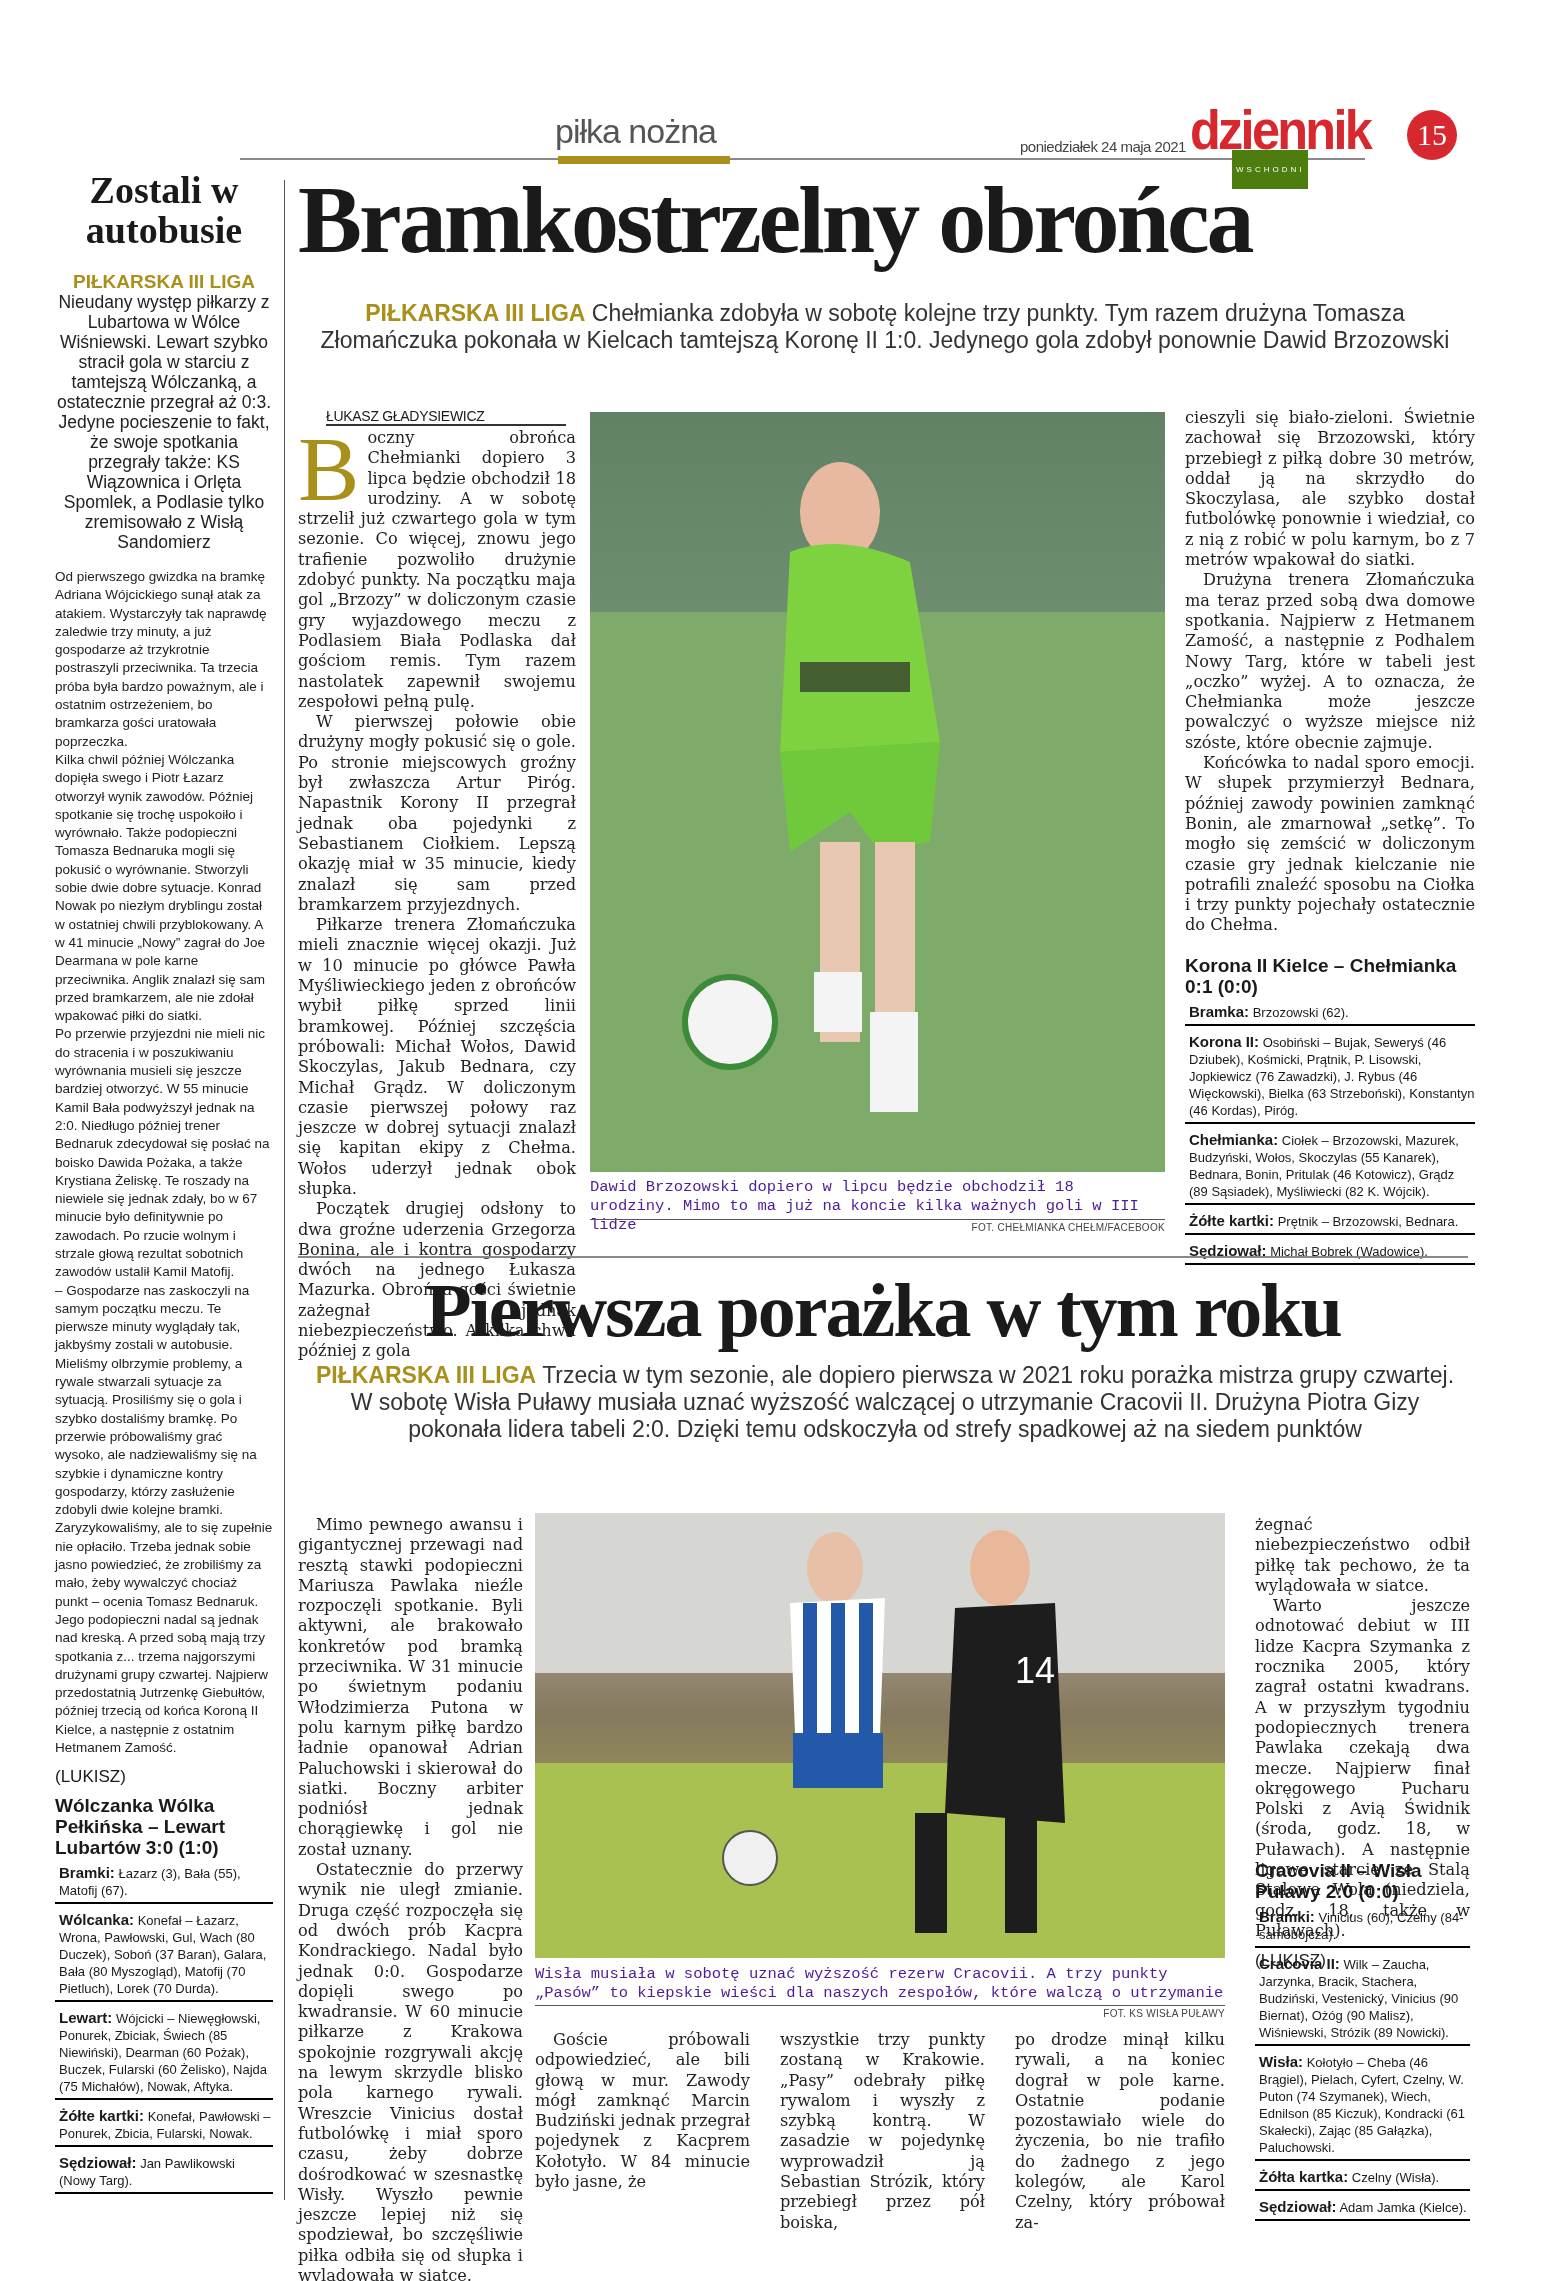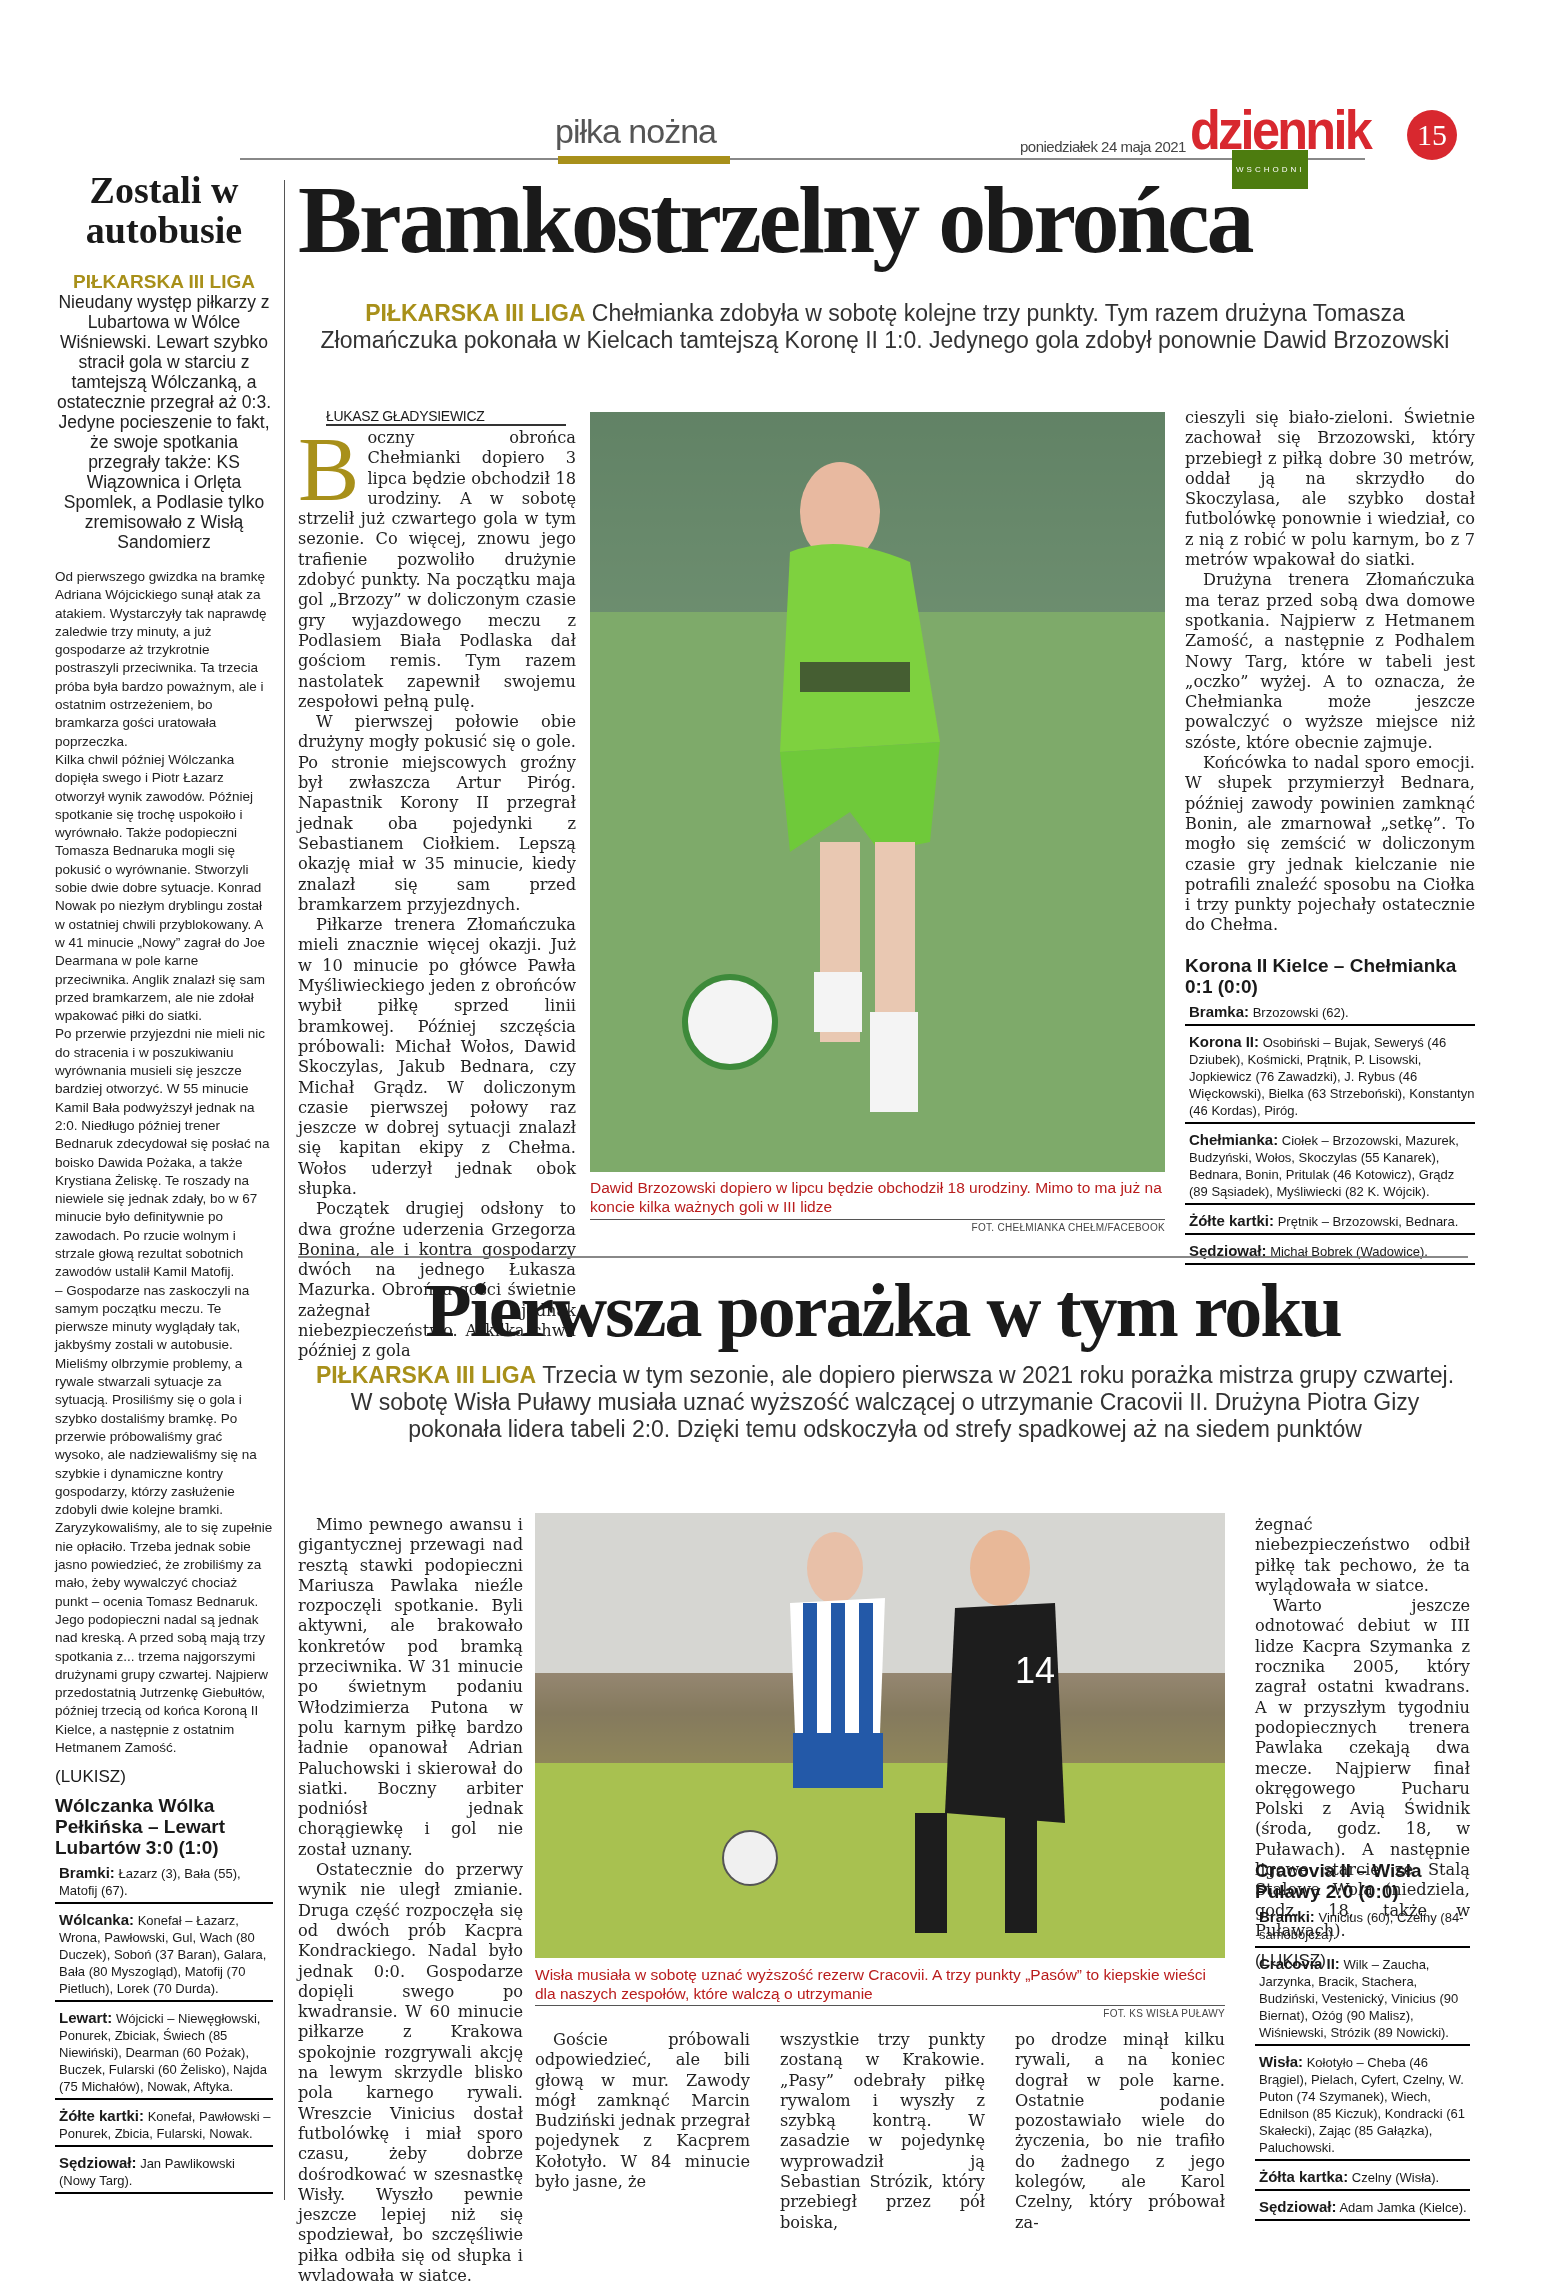--- a/index.html
+++ b/index.html
@@ -30,21 +30,21 @@
   
   .h1{left:298px;top:165px;width:1170px;font-size:96px;font-weight:bold;letter-spacing:-3px;line-height:110px;}
   .lead{font-size:23px;line-height:27px;text-align:center;color:#333;}
   .lead b{color:#a8901a;}
   .byline{left:326px;top:408px;font-size:14px;border-bottom:2px solid #333;width:240px;letter-spacing:-0.3px;}
   .body-serif{font-size:16.2px;line-height:20.3px;text-align:justify;color:#222;}
   .body-serif p{margin:0;text-indent:18px;}
   .body-serif p.first{text-indent:0;}
   .dropcap{float:left;font-size:92px;line-height:78px;color:#a8901a;margin:2px 8px 0 0;}
   .photo1{left:590px;top:412px;width:575px;height:760px;background:linear-gradient(180deg,#6a8a6a 0%,#8fb08a 35%,#7ea874 60%,#6e9c60 100%);overflow:hidden;}
-  .caption{font-size:15.5px;line-height:19px;color:#b91c1c;}
+  .caption{font-size:15.5px;line-height:19px;color:#4c1d95;font-family:Liberation Mono, monospace;}
   .credit{font-size:10px;color:#444;text-align:right;letter-spacing:0.3px;}
   .sep{left:298px;top:1256px;width:1170px;height:2px;background:#888;}
   
   .h2{left:298px;top:1265px;width:1170px;text-align:center;font-size:76px;font-weight:bold;letter-spacing:-2px;line-height:90px;}
   .photo2{left:535px;top:1513px;width:690px;height:445px;background:linear-gradient(180deg,#d9d9d6 0%,#c8c8c2 28%,#7d8c66 45%,#9fb55a 60%,#a9c14f 100%);overflow:hidden;}
 </style>
 </head>
 <body>
 
 <div class="abs hdr-rule"></div>

